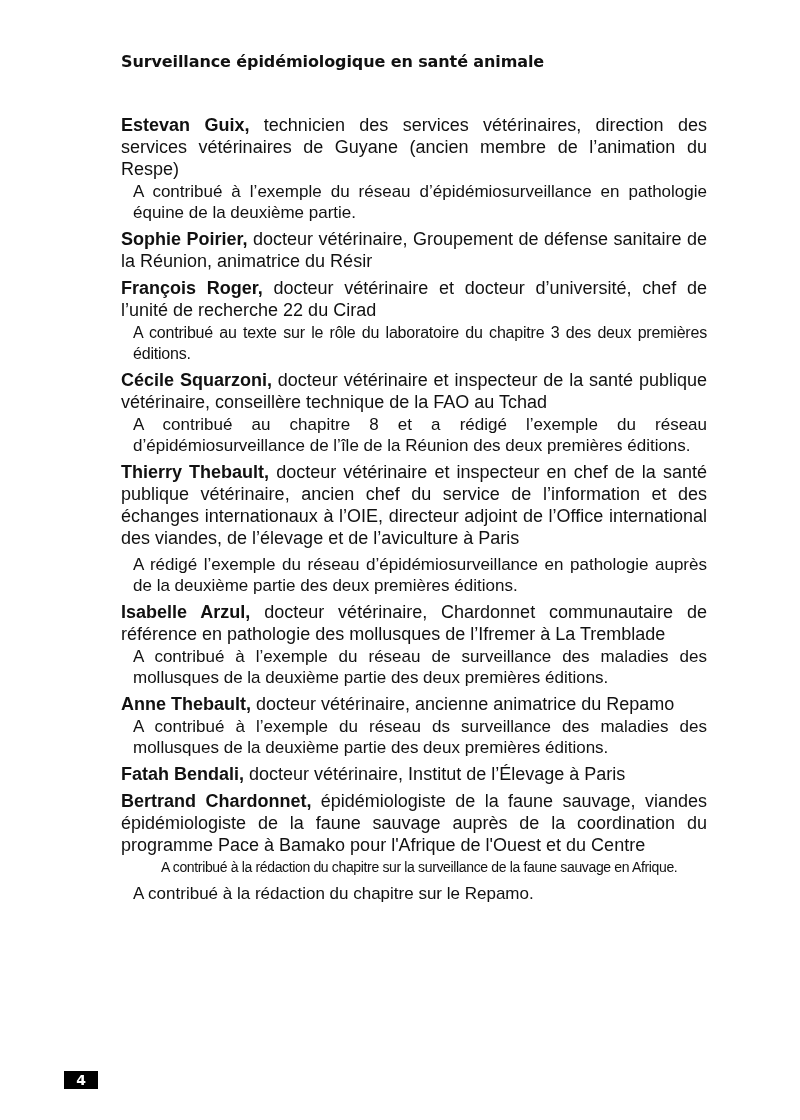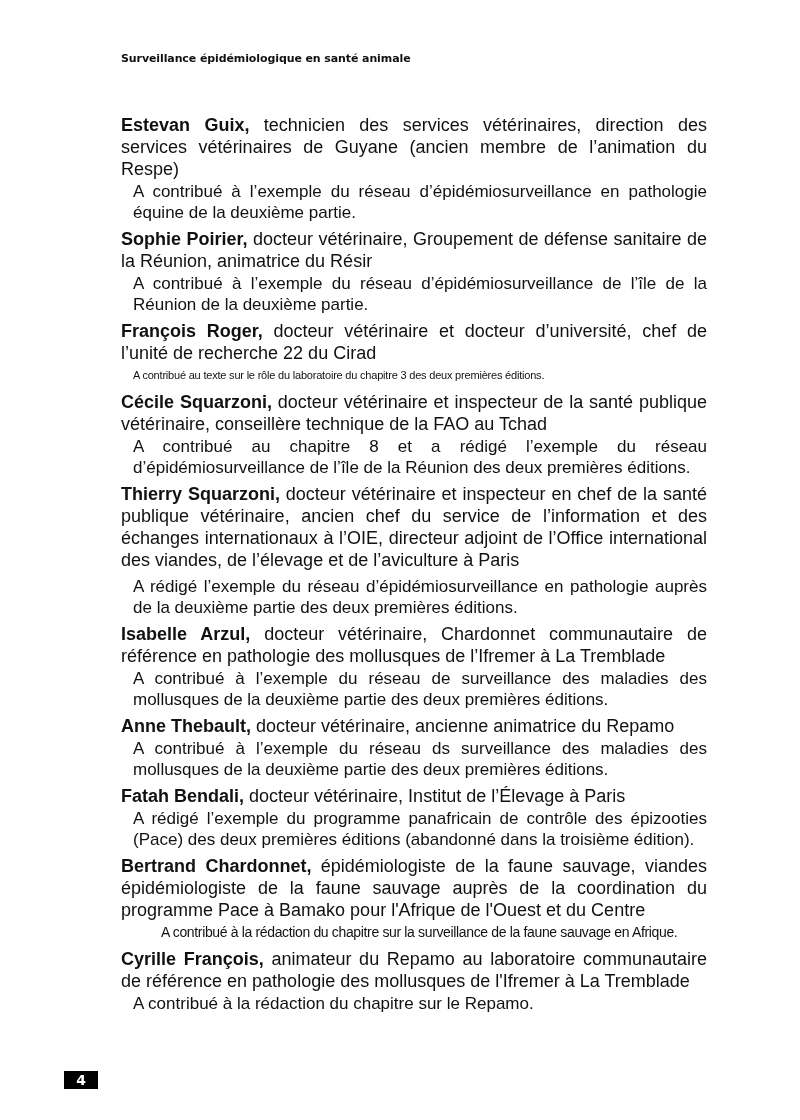--- a/index.html
+++ b/index.html
@@ -1,19 +1,19 @@
 <!DOCTYPE html>
 <html><head>
 <meta charset="utf-8">
 <style>
   html, body { margin: 0; padding: 0; background: #ffffff; }
   body { width: 800px; height: 1120px; position: relative; overflow: hidden; color: #111; }
   .header {
     position: absolute; left: 121px; top: 52px;
-    font-family: "DejaVu Sans", sans-serif; font-weight: bold; font-size: 11px; color: #111;
+    font-family: "DejaVu Sans", sans-serif; font-weight: bold; font-size: 16px; color: #111;
     letter-spacing: -0.1px;
   }
   .content {
     position: absolute; left: 121px; top: 114px; width: 586px;
     font-family: Liberation Sans, sans-serif;
   }
   .entry { margin-bottom: 5px; }
   .bio {
     font-size: 18px; line-height: 22px; text-align: justify; margin: 0;
   }
@@ -32,51 +32,48 @@
 
 <div class="header">Surveillance épidémiologique en santé animale</div>
 
 <div class="content">
   <div class="entry">
     <p class="bio"><span class="name">Estevan Guix,</span><span> technicien des services vétérinaires, direction des services vétérinaires de Guyane (ancien membre de l’animation du Respe)</span></p>
     <p class="contrib">A contribué à l’exemple du réseau d’épidémiosurveillance en pathologie équine de la deuxième partie.</p>
   </div>
   <div class="entry">
     <p class="bio"><span class="name">Sophie Poirier,</span><span> docteur vétérinaire, Groupement de défense sanitaire de la Réunion, animatrice du Résir</span></p>
-    <p class="contrib">A contribué à l’exemple du réseau d’épidémiosurveillance de l’île de la Réunion de la deuxième partie.</p>
   </div>
   <div class="entry">
     <p class="bio"><span class="name">François Roger,</span><span> docteur vétérinaire et docteur d’université, chef de l’unité de recherche 22 du Cirad</span></p>
-    <p class="contrib" style="font-size:11px; letter-spacing:-0.2px;">A contribué au texte sur le rôle du laboratoire du chapitre 3 des deux premières éditions.</p>
+    <p class="contrib" style="font-size:16px; letter-spacing:-0.2px;">A contribué au texte sur le rôle du laboratoire du chapitre 3 des deux premières éditions.</p>
   </div>
   <div class="entry">
     <p class="bio"><span class="name">Cécile Squarzoni,</span><span> docteur vétérinaire et inspecteur de la santé publique vétérinaire, conseillère technique de la FAO au Tchad</span></p>
     <p class="contrib">A contribué au chapitre 8 et a rédigé l’exemple du réseau d’épidémiosurveillance de l’île de la Réunion des deux premières éditions.</p>
   </div>
   <div class="entry">
-    <p class="bio"><span class="name">Thierry Squarzoni,</span><span> docteur vétérinaire et inspecteur en chef de la santé publique vétérinaire, ancien chef du service de l’information et des échanges internationaux à l’OIE, directeur adjoint de l’Office international des viandes, de l’élevage et de l’aviculture à Paris</span></p>
+    <p class="bio"><span class="name">Thierry Thebault,</span><span> docteur vétérinaire et inspecteur en chef de la santé publique vétérinaire, ancien chef du service de l’information et des échanges internationaux à l’OIE, directeur adjoint de l’Office international des viandes, de l’élevage et de l’aviculture à Paris</span></p>
   </div>
   <div class="entry">
     <p class="contrib">A rédigé l’exemple du réseau d’épidémiosurveillance en pathologie auprès de la deuxième partie des deux premières éditions.</p>
   </div>
   <div class="entry">
     <p class="bio"><span class="name">Isabelle Arzul,</span><span> docteur vétérinaire, Chardonnet communautaire de référence en pathologie des mollusques de l’Ifremer à La Tremblade</span></p>
     <p class="contrib">A contribué à l’exemple du réseau de surveillance des maladies des mollusques de la deuxième partie des deux premières éditions.</p>
   </div>
   <div class="entry">
     <p class="bio"><span class="name">Anne Thebault,</span><span> docteur vétérinaire, ancienne animatrice du Repamo</span></p>
     <p class="contrib">A contribué à l’exemple du réseau ds surveillance des maladies des mollusques de la deuxième partie des deux premières éditions.</p>
   </div>
   <div class="entry">
     <p class="bio"><span class="name">Fatah Bendali,</span><span> docteur vétérinaire, Institut de l’Élevage à Paris</span></p>
-    <p class="contrib">A rédigé l’exemple du programme panafricain de contrôle des épizooties (Pace) des deux premières éditions (abandonné dans la troisième édition).</p>
   </div>
   <div class="entry">
     <p class="bio"><span class="name">Bertrand Chardonnet,</span><span> épidémiologiste de la faune sauvage, viandes épidémiologiste de la faune sauvage auprès de la coordination du programme Pace à Bamako pour l'Afrique de l'Ouest et du Centre</span></p>
     <p class="contrib" style="font-size:14px; letter-spacing:-0.35px;margin-left:40px;">A contribué à la rédaction du chapitre sur la surveillance de la faune sauvage en Afrique.</p>
   </div>
   <div class="entry">
-    <p class="bio"><span class="name">Cyrille François,</span><span> animateur du Repamo au laboratoire communautaire de référence en pathologie des mollusques de l'Ifremer à La Tremblade</span></p>
     <p class="contrib">A contribué à la rédaction du chapitre sur le Repamo.</p>
   </div>
 </div>
 
 <div class="page-num">4</div>
 
 </body></html>

